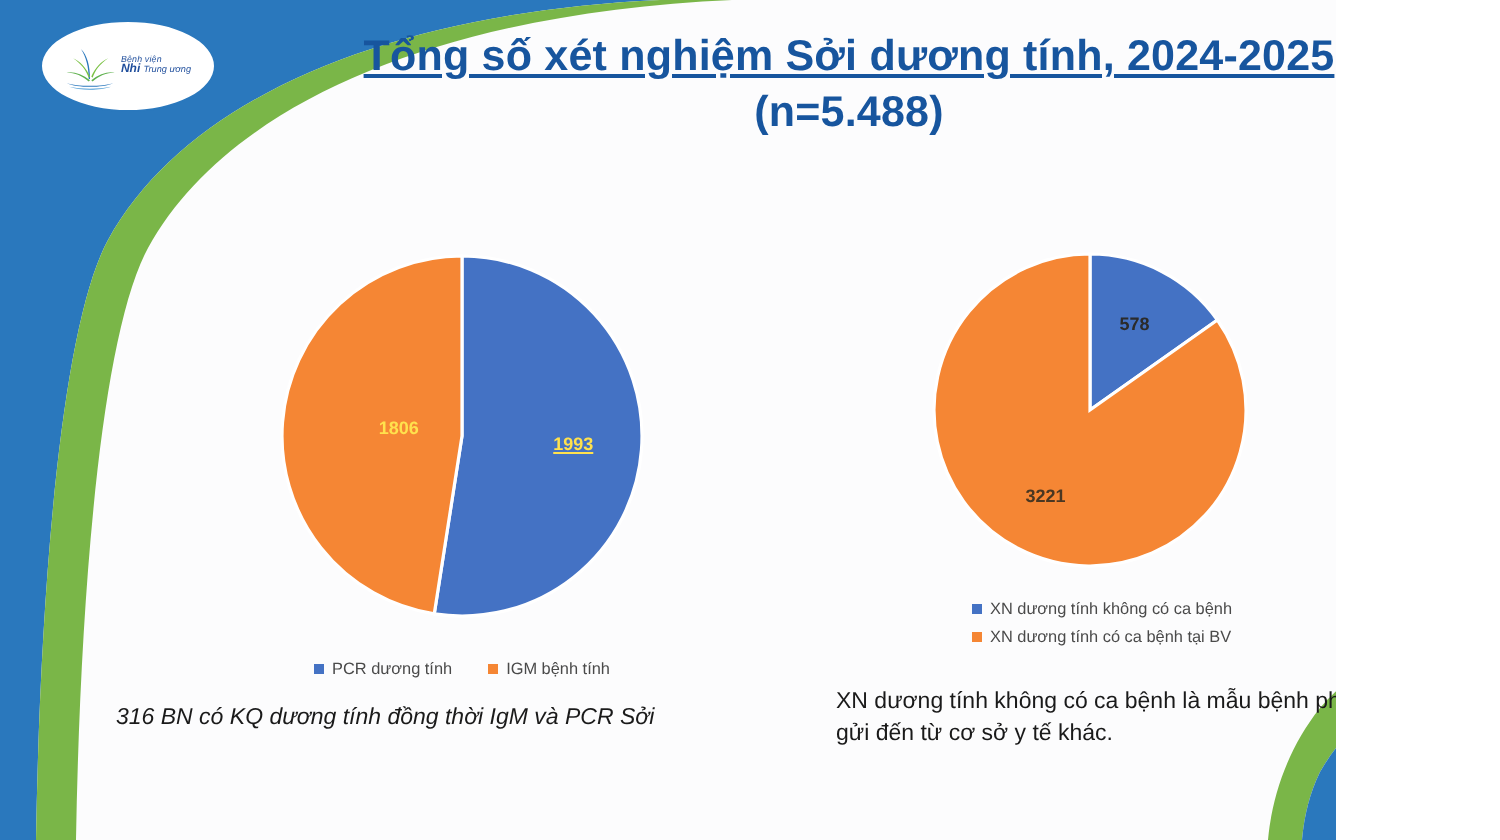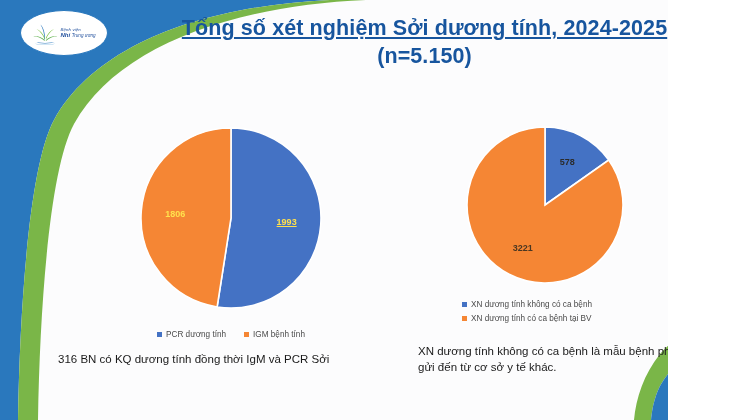--- a/index.html
+++ b/index.html
@@ -127,21 +127,21 @@
   .pie-svg { display: block; }
 
   .slice-label {
     position: absolute;
     font-size: 9px;
     font-weight: bold;
     white-space: nowrap;
     pointer-events: none;
   }
   .slice-label.on-blue-left  { color: #ffe14d; }
-  .slice-label.on-orange-left{ color: #ffe14d; }
+  .slice-label.on-orange-left{ color: #ffe14d; margin-left: 24px; }
   .slice-label.on-blue-right { color: #2b2b2b; text-align: right; }
   .slice-label.on-orange-right{ color: #4a3722; }
 
   
   .legend {
     position: absolute;
     font-size: 8.2px;
     color: #4a4a4a;
   }
   .legend.horizontal {
@@ -160,30 +160,30 @@
     gap: 4px;
     white-space: nowrap;
   }
   .legend-swatch {
     width: 5px;
     height: 5px;
     flex: 0 0 auto;
   }
 
   #legend-left  { left: 96px;  top: 330px; width: 270px; }
-  #legend-right { left: 462px; top: 300px; }
+  #legend-right { left: 486px; top: 300px; }
 
   
   .caption {
     position: absolute;
     font-size: 11.5px;
     color: #1a1a1a;
     line-height: 1.35;
   }
-  #caption-left  { left: 58px;  top: 352px; width: 350px; }
+  #caption-left  { left: 58px;  top: 352px; width: 350px; font-style: italic; }
   #caption-right { left: 418px; top: 344px; width: 318px; }
 </style>
 </head>
 <body>
 
 <div id="slide">
 
   <svg class="deco-svg" viewBox="0 0 750 420" preserveAspectRatio="none" aria-hidden="true">
 
     <path d="M0,0 L330,0 C200,6 95,46 54,120 C30,164 20,300 18,420 L0,420 Z" fill="#2a78bd"></path>
@@ -212,21 +212,21 @@
       </svg>
       <div class="logo-text">
         <span class="logo-l1">Bệnh viện</span>
         <span class="logo-l2"><span>Nhi</span> <span class="tiny">Trung ương</span></span>
       </div>
     </div>
   </div>
 
   <div id="title-block">
     <div class="title-line l1">Tổng số xét nghiệm Sởi dương tính, 2024-2025</div>
-    <div class="title-line l2">(n=5.150)</div>
+    <div class="title-line l2">(n=5.488)</div>
   </div>
 
   <div id="charts">
 
     <div class="chart-block" id="chart-left">
       <div class="pie-wrap" style="width:270px;height:200px;">
         <svg class="pie-svg" id="svg-pie-left" width="270" height="200" viewBox="0 0 270 200" aria-hidden="true">
             <path d="M 135 108 L 135 18 A 90 90 0 1 1 121.13779262385715 196.92603222150873 Z" fill="#4472c4" stroke="#ffffff" stroke-width="1.6"></path>
             <path d="M 135 108 L 121.13779262385715 196.92603222150873 A 90 90 0 0 1 134.99999999999997 18 Z" fill="#f58634" stroke="#ffffff" stroke-width="1.6"></path>
           </svg>

